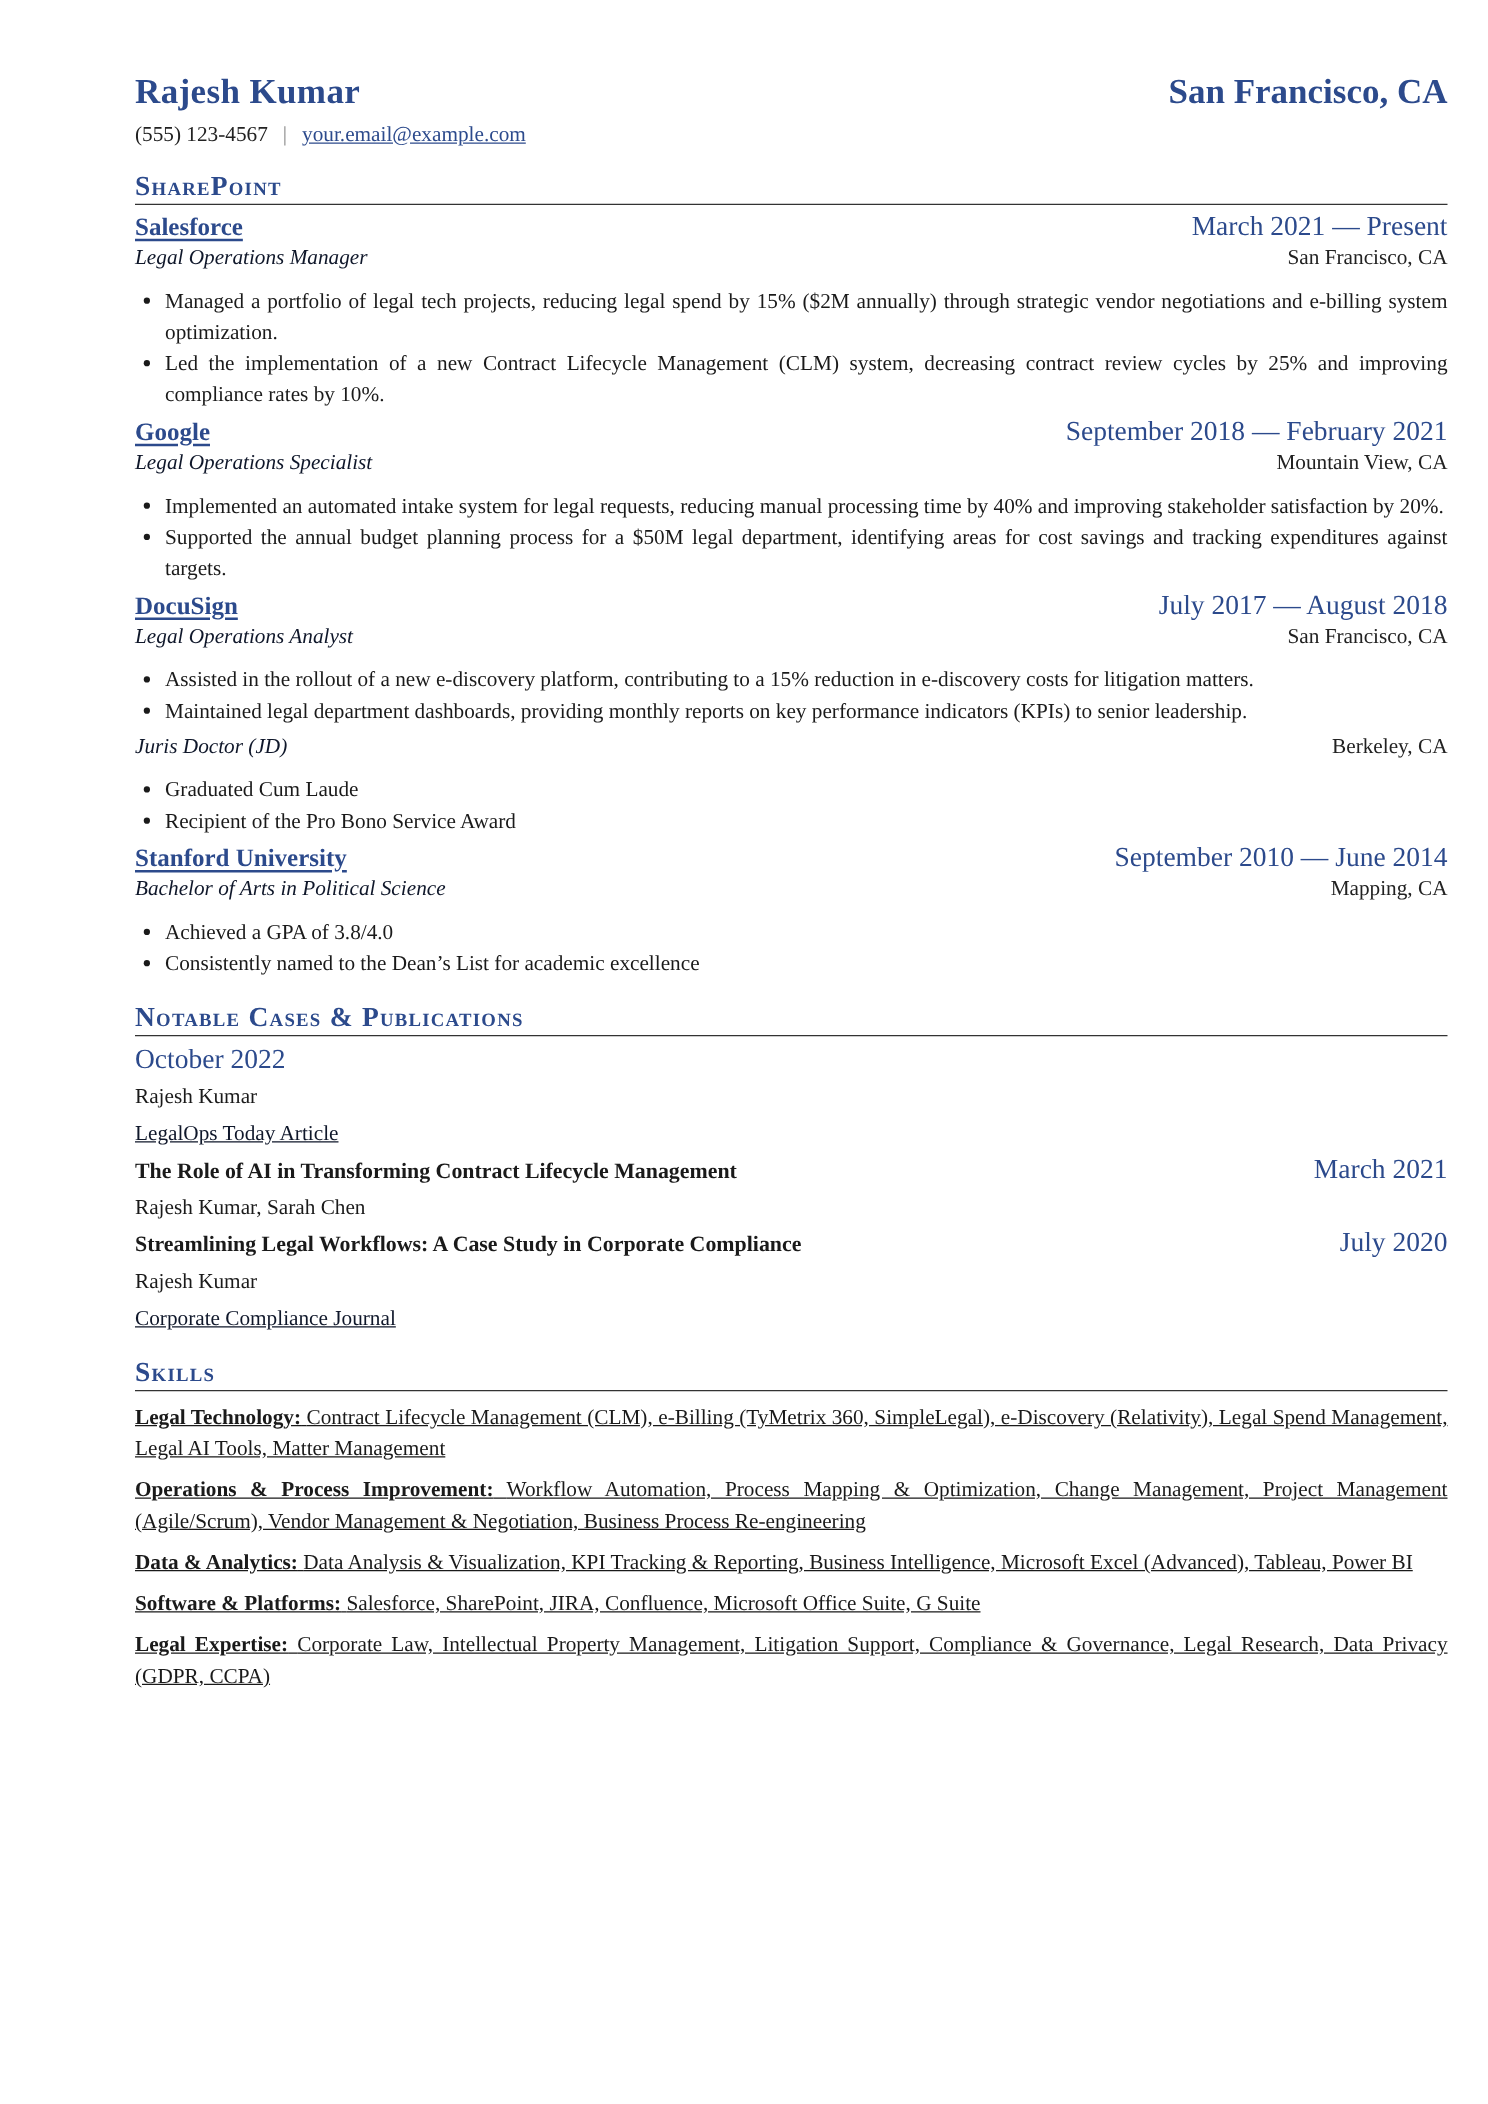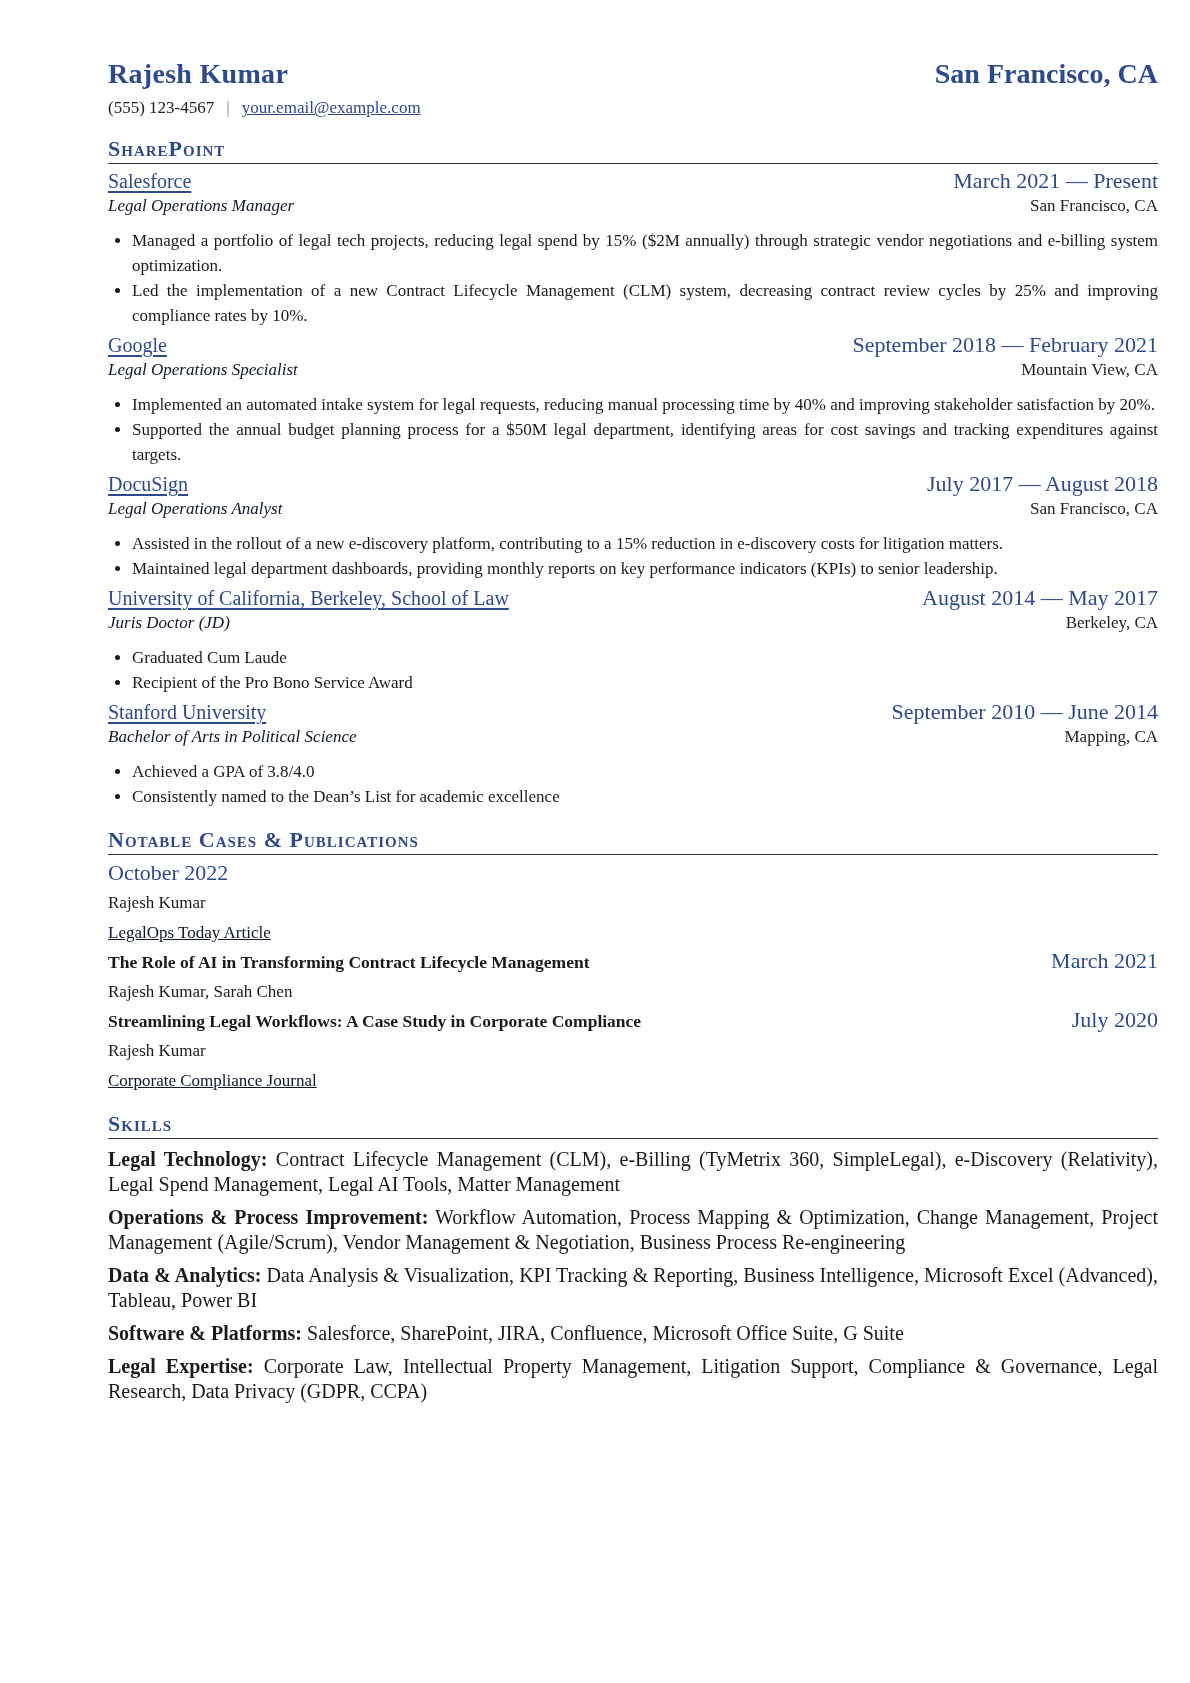--- a/index.html
+++ b/index.html
@@ -19,34 +19,34 @@
 
     .section-title {
       margin-top: 18px;
       font-family: "Liberation Serif", serif;
       font-size: 22px; font-weight: bold; color: #2c4a8c;
       font-variant: small-caps; letter-spacing: 1px;
       border-bottom: 1.5px solid #333; padding-bottom: 1px; line-height: 26px;
     }
 
     .entry { margin-top: 4px; font-family: "Liberation Serif", serif; }
-    .org { font-size: 20px; font-weight: normal; color: #2c4a8c; text-decoration: underline; text-underline-offset: 3px; }
+    .org { font-size: 20px; font-weight: bold; color: #2c4a8c; text-decoration: underline; text-underline-offset: 3px; }
     .date { font-size: 22px; color: #2c4a8c; }
     .role { font-size: 17px; font-style: italic; color: #0f172a; margin-top: 2px; }
     .place { font-size: 17px; color: #222; }
 
     ul.bullets { margin: 12px 0 0 0; padding-left: 24px; font-family: "Liberation Serif", serif; font-size: 17px; line-height: 25px; }
     ul.bullets li { text-align: justify; }
 
     .pub { margin-top: 4px; font-family: "Liberation Serif", serif; font-size: 17px; }
     .pub-title { font-weight: bold; font-size: 17.5px; }
     .pub-line { margin-top: 6px; line-height: 24px; }
     .pub a { color: #0f172a; text-decoration: underline; }
 
-    .skill { margin-top: 8px; font-family: "Liberation Serif", serif; font-size: 20px; line-height: 25px; text-align: justify; }
+    .skill { margin-top: 8px; font-family: "Liberation Serif", serif; font-size: 17px; line-height: 25px; text-align: justify; text-decoration: underline; }
     .skill .k { font-weight: bold; }
   </style>
 </head>
 <body>
 
 <div class="page">
 
   <div class="row">
     <div class="header-name">Rajesh Kumar</div>
     <div class="header-loc">San Francisco, CA</div>
@@ -97,24 +97,20 @@
       <span class="place">San Francisco, CA</span>
     </div>
     <ul class="bullets">
       <li>Assisted in the rollout of a new e-discovery platform, contributing to a 15% reduction in e-discovery costs for litigation matters.</li>
       <li>Maintained legal department dashboards, providing monthly reports on key performance indicators (KPIs) to senior leadership.</li>
     </ul>
   </div>
 
 
   <div class="entry">
-    <div class="row">
-      <a href="#" class="org">University of California, Berkeley, School of Law</a>
-      <span class="date">August 2014 — May 2017</span>
-    </div>
     <div class="row">
       <span class="role">Juris Doctor (JD)</span>
       <span class="place">Berkeley, CA</span>
     </div>
     <ul class="bullets">
       <li>Graduated Cum Laude</li>
       <li>Recipient of the Pro Bono Service Award</li>
     </ul>
   </div>
 

